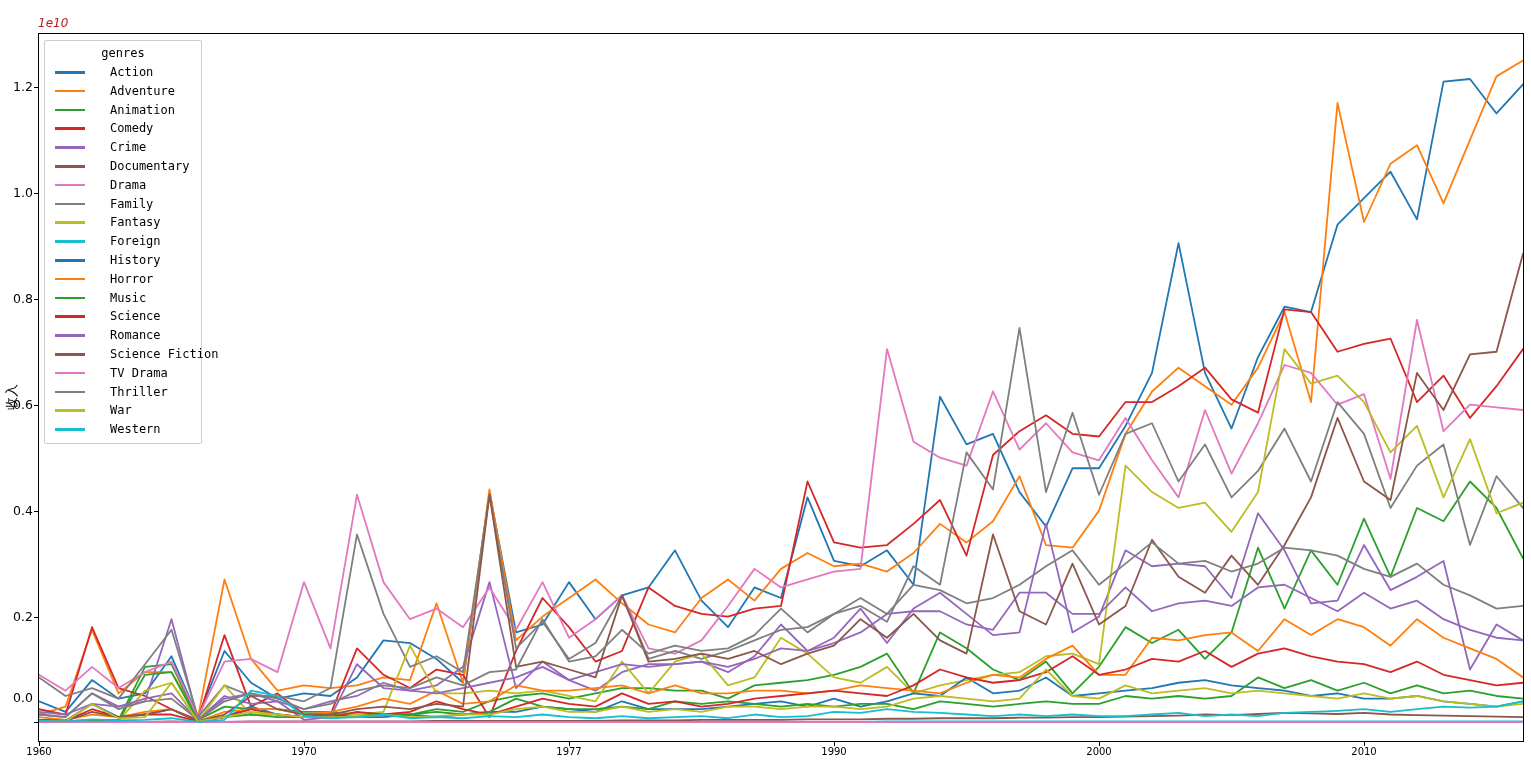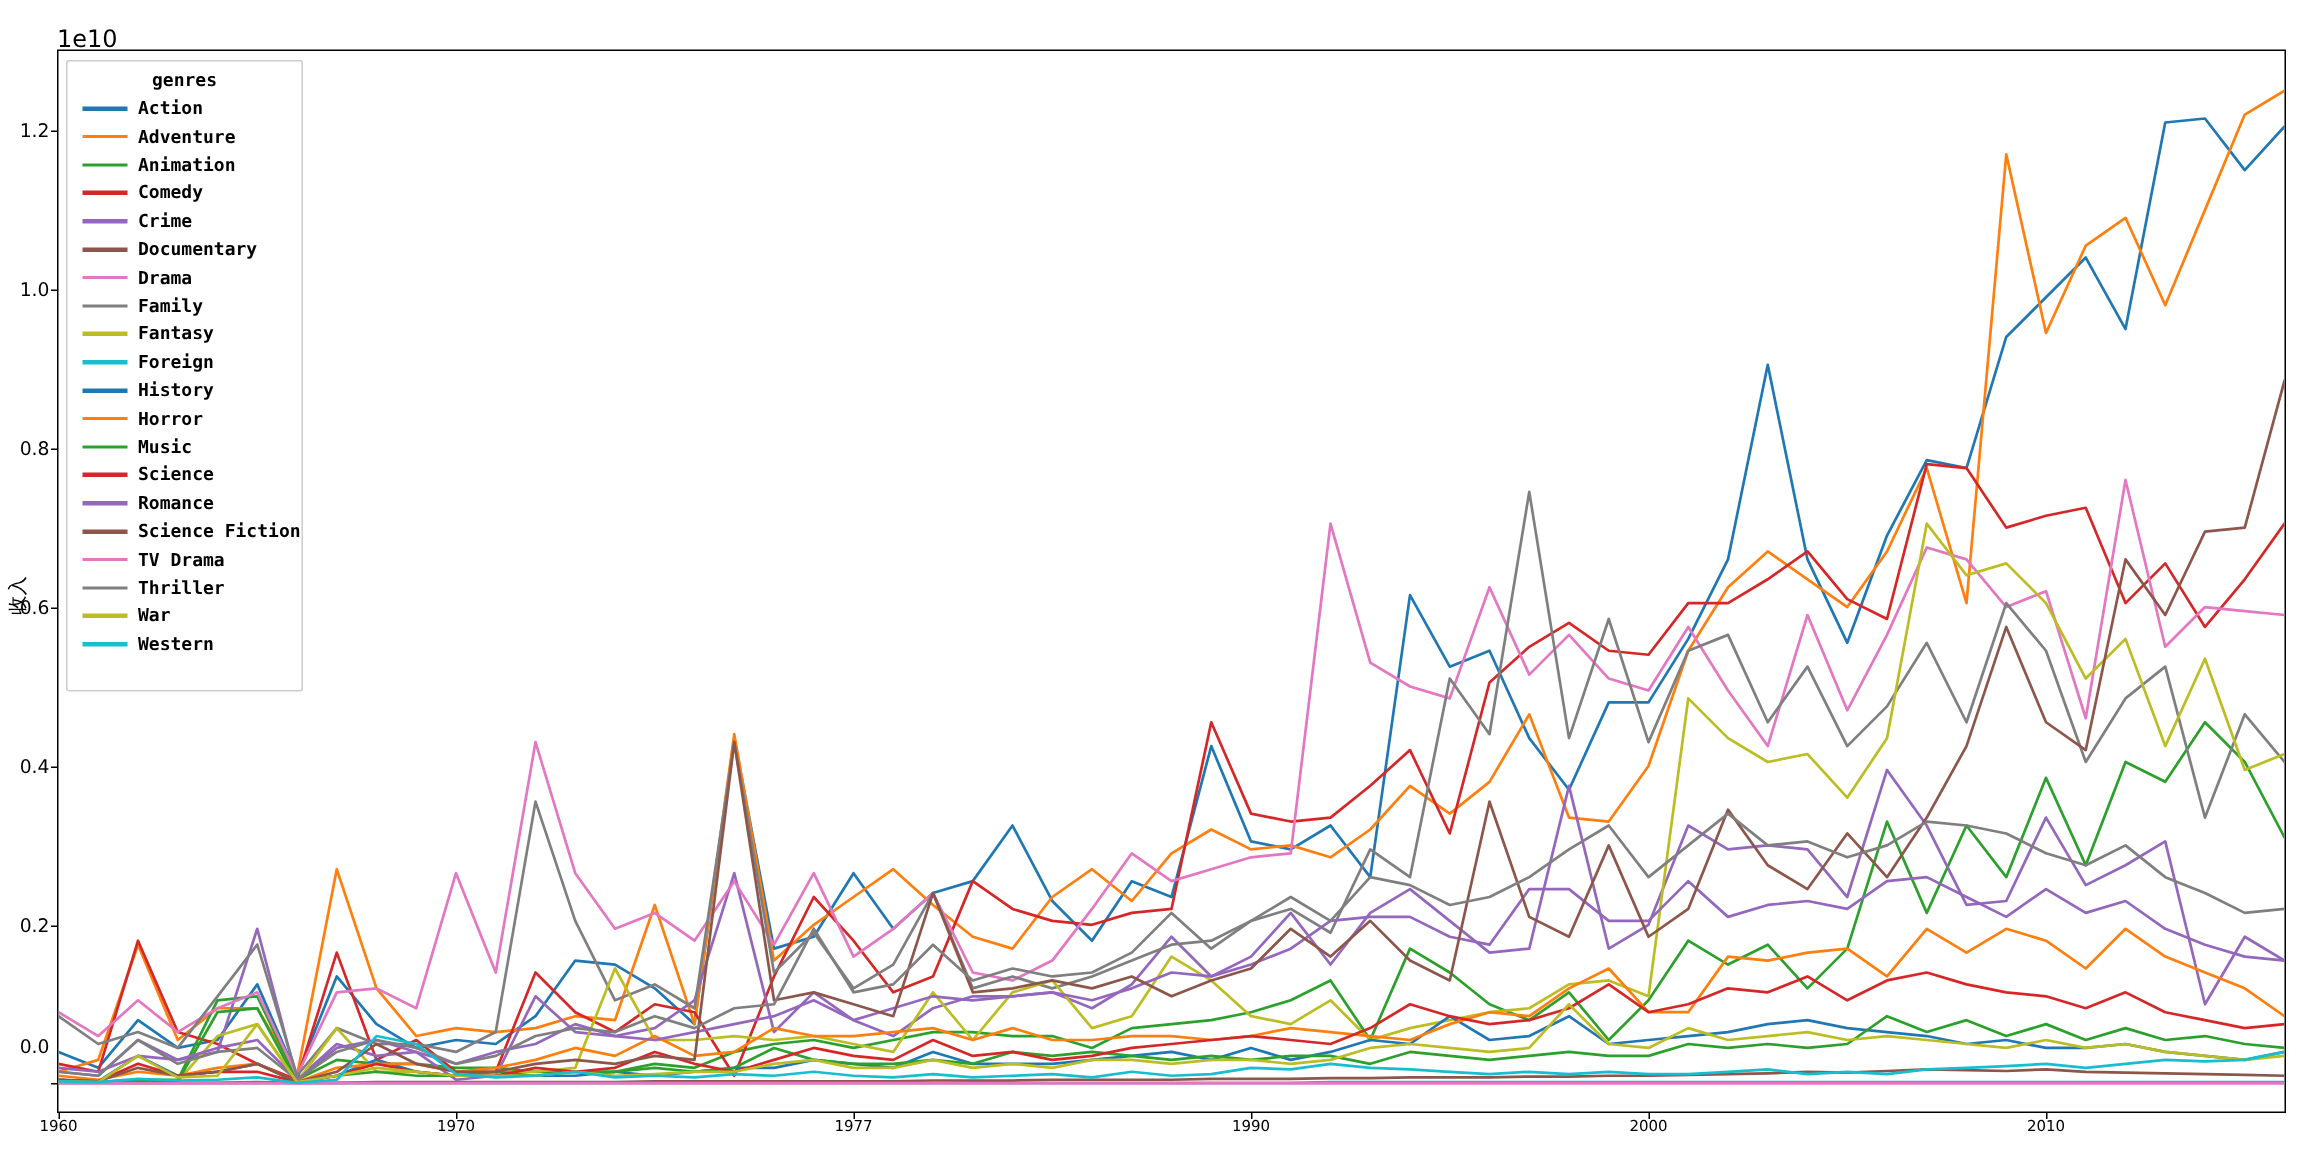--- a/index.html
+++ b/index.html
@@ -40,22 +40,23 @@
   #plot-svg {
     position: absolute;
     left: 0; top: 0;
     width: 100%; height: 100%;
     display: block;
   }
   #y-offset-text {
     position: absolute;
     left: 38px;
     top: 16px;
-    font-size: 16px;
-    color: #000000;
+    font-size: 12px;
+    color: #b91c1c;
+    font-style: italic;
   }
   #y-axis-label {
     position: absolute;
     left: -18px;
     top: 388px;
     width: 60px;
     text-align: center;
     font-size: 13px;
     color: #000000;
     transform: rotate(-90deg);
@@ -95,35 +96,35 @@
     background: #000000;
   }
   #legend {
     position: absolute;
     left: 44px;
     top: 40px;
     width: 158px;
     background: #ffffff;
     border: 1px solid #cccccc;
     border-radius: 2px;
-    padding: 4px 6px 21px 6px;
-    font-weight: bold;
+    padding: 4px 6px 4px 6px;
   }
   #legend-title {
     text-align: center;
     font-size: 12px;
     color: #000000;
     margin: 1px 0 3px 0;
     font-family: "DejaVu Sans Mono", monospace;
   }
   .legend-row {
     display: flex;
     align-items: center;
     height: 18.8px;
     line-height: 18.8px;
+    gap: 18px;
   }
   .legend-swatch {
     width: 30px;
     height: 2.6px;
     margin: 0 7px 0 4px;
     flex: 0 0 auto;
   }
   .legend-label {
     font-size: 12px;
     color: #000000;

